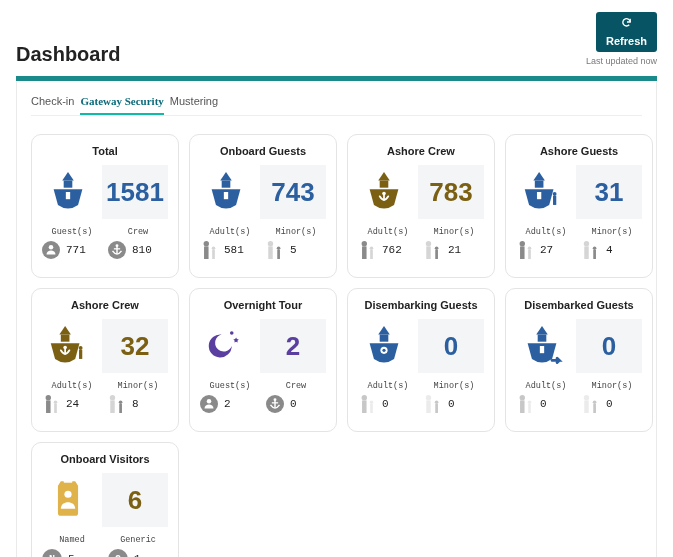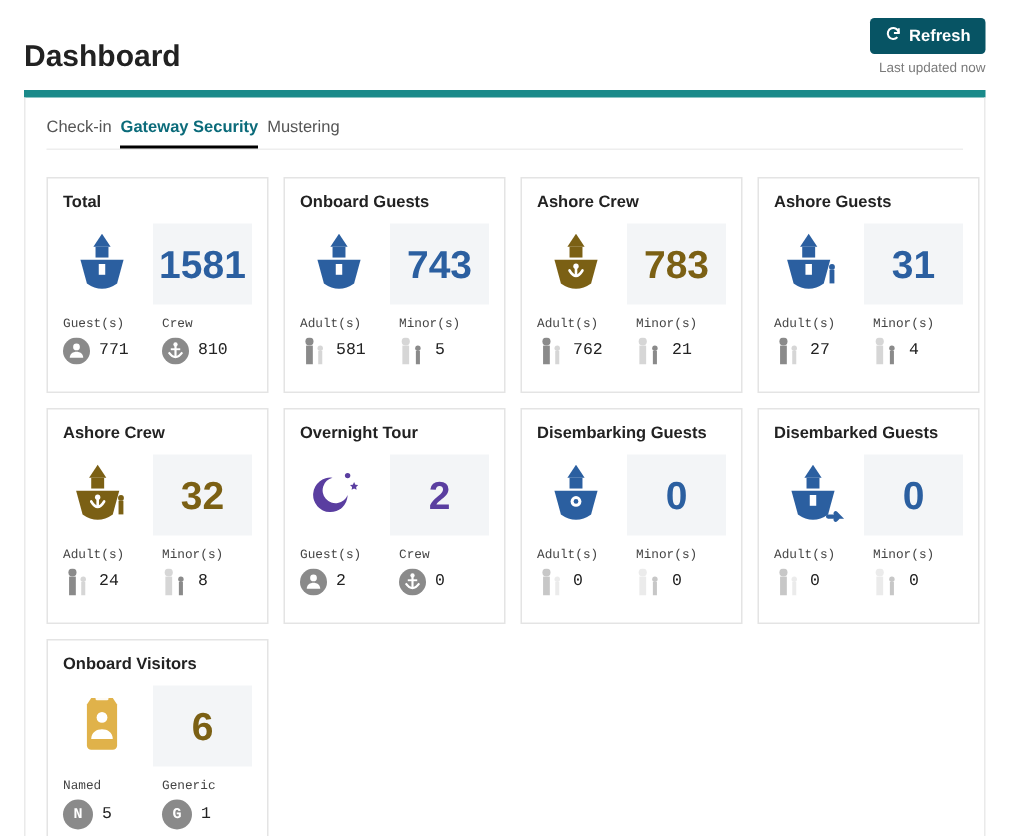--- a/index.html
+++ b/index.html
@@ -9,39 +9,39 @@
     color: #2b2b2b;
     width: 673px;
   }
   .page { width: 673px; padding: 12px 16px 0 16px; }
   .header { display: flex; align-items: flex-end; justify-content: space-between; margin-bottom: 10px; }
   .title { font-size: 20px; font-weight: 700; color: #222; }
   .refresh-wrap { text-align: right; }
   .refresh-btn {
     background: #075464; color: #fff; border: none; border-radius: 3px;
     font-size: 11px; font-weight: 600; padding: 5px 10px; display: inline-flex;
-    align-items: center; gap: 5px; cursor: pointer;
+    align-items: center; gap: 5px; cursor: pointer; flex-direction: column;
   }
   .refresh-btn svg { width: 11px; height: 11px; }
   .last-updated { font-size: 9px; color: #7a7a7a; margin-top: 4px; }
   .teal-bar { height: 5px; background: #1a8a8a; }
   .content {
     border: 1px solid #eaeaea; border-top: none;
     padding: 14px 14px 20px 14px;
   }
   .tabs { display: flex; gap: 6px; border-bottom: 1px solid #eee; margin-bottom: 18px; }
   .tab {
     font-size: 11px; color: #555; padding: 0 0 6px 0; cursor: pointer;
     border-bottom: 2px solid transparent;
   }
   .tab.active {
-    color: #0b6b7a; font-weight: 600; border-bottom: 2px solid #000000;
+    color: #0b6b7a; font-weight: 600; border-bottom: 2px solid #14b8a6; font-family: Liberation Serif, serif;
   }
   .cards { display: grid; grid-template-columns: repeat(4, 1fr); gap: 10px; }
-  .card { border: 1px solid #e4e4e4; border-radius: 0; padding: 10px 10px 12px 10px; }
+  .card { border: 1px solid #e4e4e4; border-radius: 10px; padding: 10px 10px 12px 10px; text-align: center; }
   .card-title { font-size: 11px; font-weight: 700; color: #222; margin-bottom: 8px; }
   .big-row { display: flex; align-items: center; justify-content: space-between; gap: 8px; margin-bottom: 8px; }
   .big-icon { width: 52px; height: 54px; display: flex; align-items: center; justify-content: center; }
   .big-icon svg { width: 46px; height: 50px; }
   .big-total {
     background: #f3f5f7; color: #2b5fa0; font-weight: 800;
     display: flex; align-items: center; justify-content: center;
     height: 54px; flex: 1; font-size: 26px; min-width: 66px;
   }
   .big-total.gold { color: #7b6014; }

